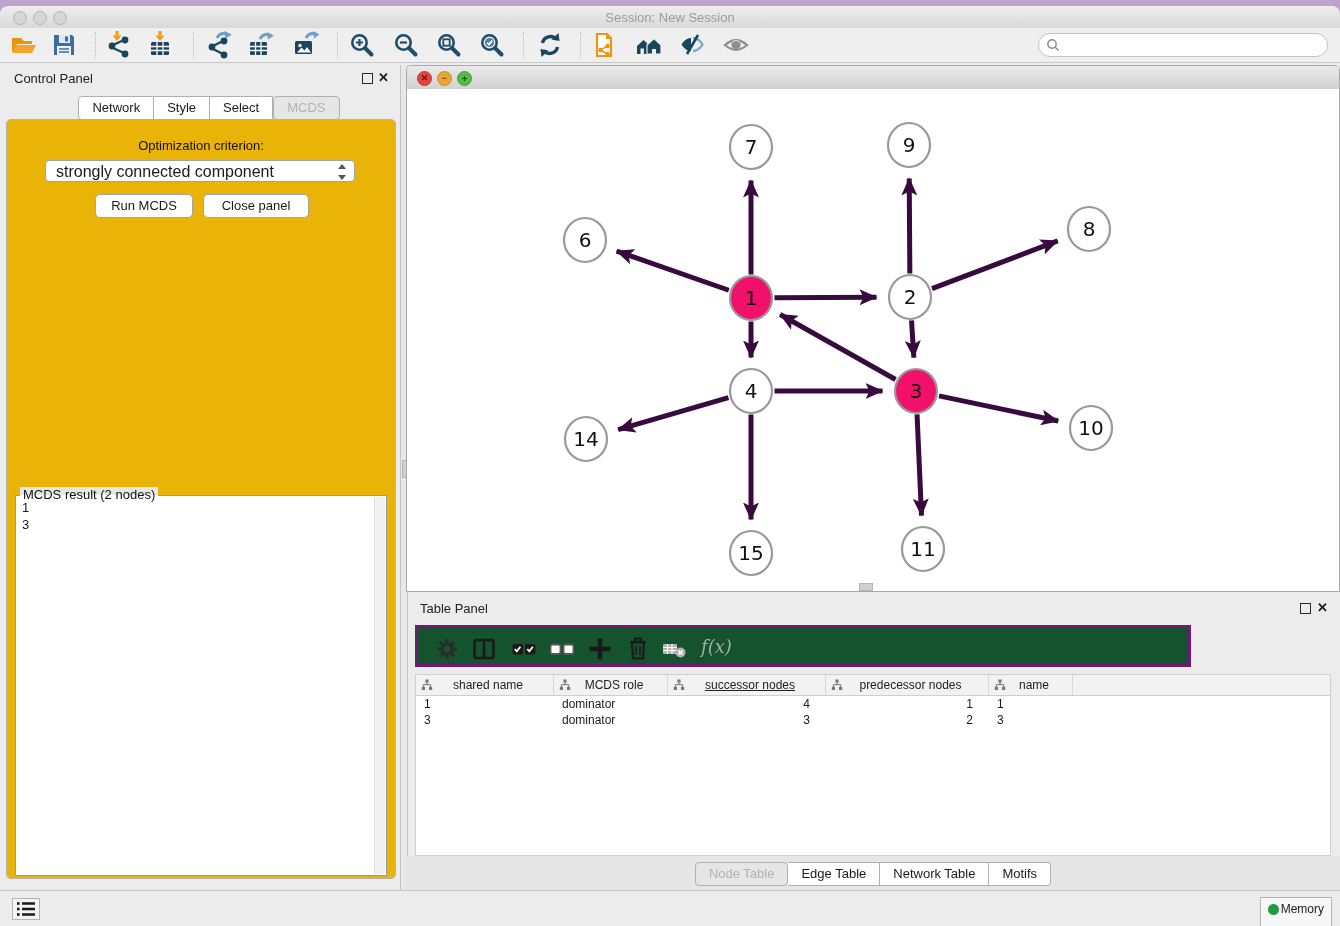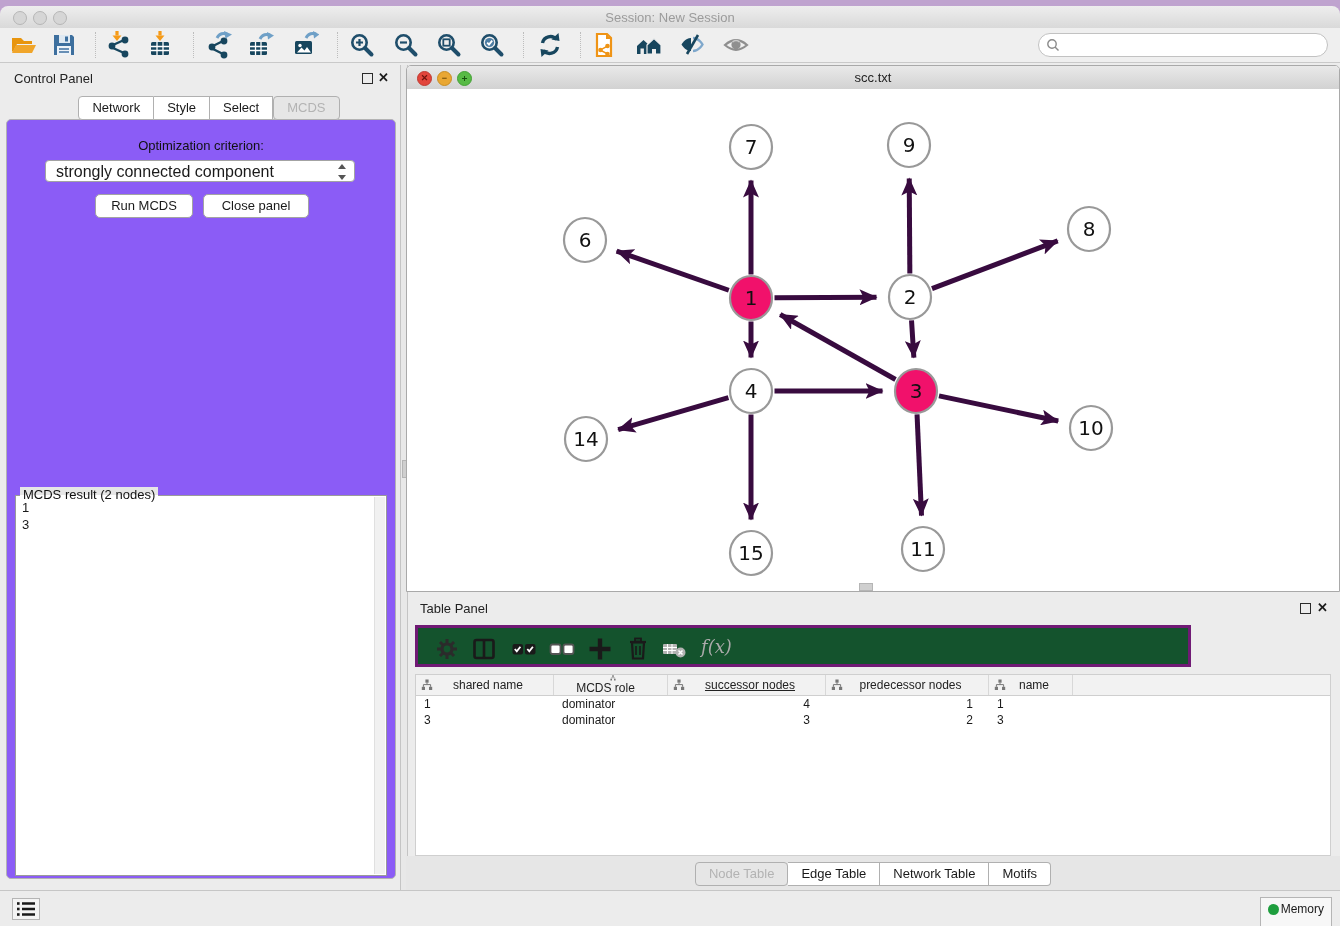--- a/index.html
+++ b/index.html
@@ -27,21 +27,21 @@
   .panel-title{position:absolute;left:14px;top:6px;font-size:13px;color:#222}
   .float-ico{position:absolute;top:8px;width:9px;height:9px;border:1.5px solid #2a2a2a}
   .close-ico{position:absolute;top:5px;font-size:13px;font-weight:bold;color:#1a1a1a}
   .cp-tabs{position:absolute;left:9px;top:96px;width:400px;height:24px;display:flex;
            justify-content:center;z-index:3}
   .tab{height:22px;line-height:22px;padding:0 13px;font-size:13px;background:#fff;
        border:1px solid #b0b0b0;border-left:none;white-space:nowrap}
   .tab:first-child{border-left:1px solid #b0b0b0;border-radius:4px 0 0 4px}
   .tab:last-child{border-radius:0 4px 4px 0}
   .tab.active{background:#e6e6e6;color:#b3b3b3;border-radius:4px;border-left:1px solid #b0b0b0}
-  .cp-body{position:absolute;left:6px;top:119px;width:388px;height:758px;background:#8b5cf6;
+  .cp-body{position:absolute;left:6px;top:119px;width:388px;height:758px;background:#eab308;
            border:1px solid #b3b3b3;border-radius:5px;z-index:2}
   .opt-label{position:absolute;left:0;top:18px;width:100%;text-align:center;font-size:13px;color:#111}
   .combo{position:absolute;left:38px;top:40px;width:310px;height:22px;background:#fff;
          border:1px solid #a3a3a3;border-radius:4px;font-size:16px;line-height:22px;
          padding-left:10px;box-sizing:border-box}
   .combo-arrows{position:absolute;right:6px;top:2px}
   .btn{position:absolute;top:74px;height:22px;background:#fff;border:1px solid #a3a3a3;
        border-radius:5px;font-size:13px;text-align:center;line-height:22px}
   .result-box{position:absolute;left:8px;top:375px;width:370px;height:379px;background:#fff;
               border:1px solid #9a9a9a}
@@ -267,21 +267,20 @@
 
 <div class="vsplit">
   <div class="vgrip"></div>
 </div>
 
 <div class="netframe">
   <div class="net-titlebar">
     <div class="light red" style="left:10px">✕</div>
     <div class="light yel" style="left:30px">−</div>
     <div class="light grn" style="left:50px">＋</div>
-    <div class="net-title">scc.txt</div>
   </div>
   <div class="canvas">
     <svg id="graph-svg" width="932" height="502" viewBox="0 0 932 502">
         <defs>
           <marker id="arrow" markerUnits="userSpaceOnUse" markerWidth="20" markerHeight="16" refX="17" refY="8" orient="auto">
             <path d="M0,0 L18,8 L0,16 L4,8 Z" fill="#380b3f"></path>
           </marker>
         </defs>
         <line x1="344" y1="185.5" x2="344" y2="91.5" stroke="#380b3f" stroke-width="5" marker-end="url(#arrow)"></line>
         <line x1="321.8151647601708" y1="201.24867202463798" x2="209.6251906610332" y2="162.0497654116863" stroke="#380b3f" stroke-width="5" marker-end="url(#arrow)"></line>
@@ -374,21 +373,21 @@
   <div class="thead" id="table-head">
       <div class="th" style="width: 138px;">
         <svg width="12" height="12" viewBox="0 0 12 12">
           <rect x="4.4" y="0.5" width="3.2" height="3.2" fill="#777"></rect>
           <rect x="0.8" y="7.8" width="3.2" height="3.2" fill="#777"></rect>
           <rect x="8" y="7.8" width="3.2" height="3.2" fill="#777"></rect>
           <path d="M6 3.7 V5.6 M2.4 7.8 V5.6 H9.6 V7.8" stroke="#777" stroke-width="1" fill="none"></path>
         </svg>
         <span>shared name</span>
       </div>
-      <div class="th" style="width: 114px; flex-direction: column;">
+      <div class="th" style="width: 114px;">
         <svg width="12" height="12" viewBox="0 0 12 12">
           <rect x="4.4" y="0.5" width="3.2" height="3.2" fill="#777"></rect>
           <rect x="0.8" y="7.8" width="3.2" height="3.2" fill="#777"></rect>
           <rect x="8" y="7.8" width="3.2" height="3.2" fill="#777"></rect>
           <path d="M6 3.7 V5.6 M2.4 7.8 V5.6 H9.6 V7.8" stroke="#777" stroke-width="1" fill="none"></path>
         </svg>
         <span>MCDS role</span>
       </div>
       <div class="th" style="width: 158px; text-decoration: underline;">
         <svg width="12" height="12" viewBox="0 0 12 12">

